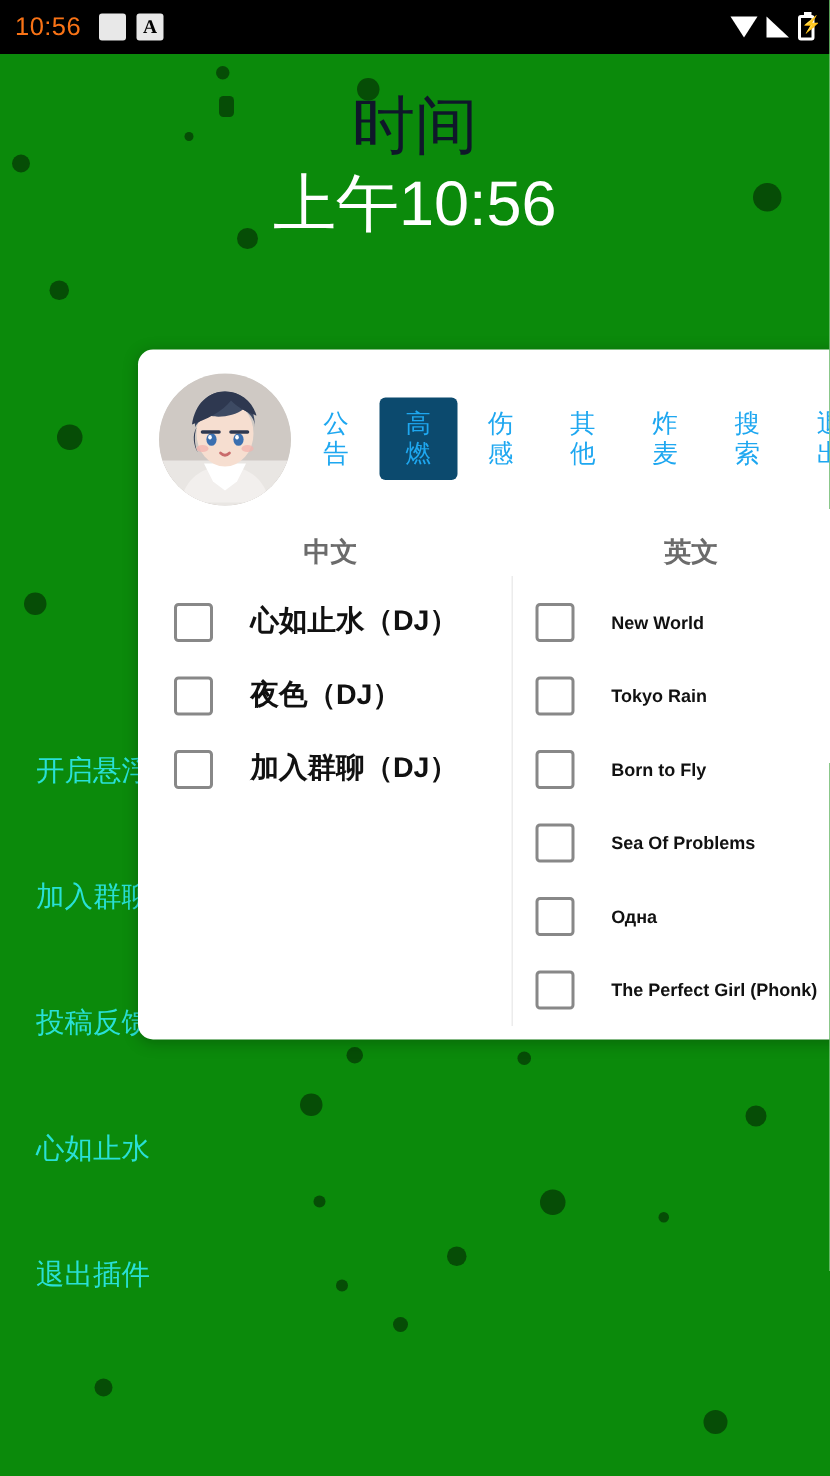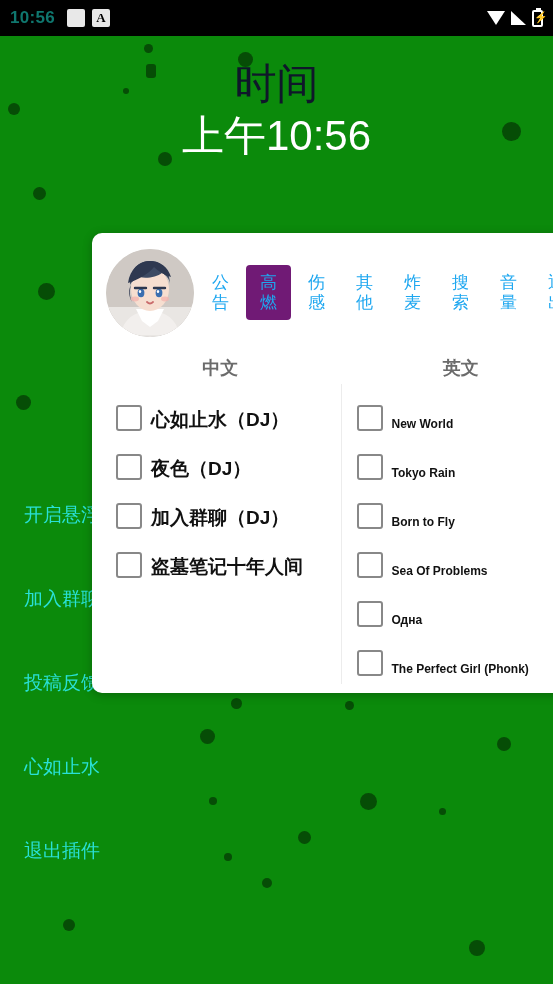--- a/index.html
+++ b/index.html
@@ -16,21 +16,21 @@
   }
   
   #statusbar {
     position: absolute; top: 0; left: 0; width: 553px; height: 36px;
     background: #000;
     display: flex; align-items: center;
     padding: 0 10px;
     z-index: 40;
   }
   #statusbar .clock {
-    color: #0f766e; font-size: 17px; font-weight: 700; letter-spacing: .3px;
+    color: #f97316; font-size: 17px; font-weight: 400; letter-spacing: .3px;
   }
   #statusbar .sb-icons-left { display: flex; align-items: center; gap: 7px; margin-left: 12px; }
   .sb-sq {
     width: 18px; height: 18px; background: #e8e8e8; border-radius: 2px;
   }
   .sb-sq.alpha {
     background: #e8e8e8; color: #000; font-size: 13px; font-weight: bold;
     display: flex; align-items: center; justify-content: center;
     font-family: "Liberation Serif", serif;
   }
@@ -79,35 +79,35 @@
   #avatar svg { display:block; width: 88px; height: 88px; }
   #tabs { display: flex; align-items: stretch; gap: 3px; flex: 1 1 auto; }
   .tab {
     flex: 1 1 0; text-align: center;
     font-size: 17px; line-height: 1.12;
     color: #1ea7f0; padding: 8px 0;
     border-radius: 4px;
     display: flex; align-items: center; justify-content: center;
   }
   .tab span { display: block; width: 1em; }
-  .tab.active { background: #701a75; align-items: center; }
+  .tab.active { background: #0c4a6e; align-items: center; }
   
   #lists {
     display: flex; height: 343px;
     padding: 0 8px 0 8px;
     position: relative;
     font-weight: bold;
   }
   .col { width: 50%; padding: 0 6px; }
   .col-head {
     text-align: center; color: #6b6b6b; font-size: 18px;
     padding: 6px 0 10px 0;
   }
   .row {
-    display: flex; align-items: flex-end; gap: 9px;
+    display: flex; align-items: center; gap: 25px;
     padding: 7px 0 8px 10px;
     min-height: 49px;
   }
   .cb {
     flex: 0 0 26px; width: 26px; height: 26px;
     border: 2px solid #888; border-radius: 3px; background: #fff;
     margin-top: 1px;
   }
   .row-label {
     font-size: 12px; color: #111; line-height: 1.18; padding-top: 2px;
@@ -220,23 +220,20 @@
         <div class="tab">
             <span>其他</span>
           </div>
         <div class="tab">
             <span>炸麦</span>
           </div>
         <div class="tab">
             <span>搜索</span>
           </div>
         <div class="tab">
-            <span>音量</span>
-          </div>
-        <div class="tab">
             <span>退出</span>
           </div>
       </div>
     </div>
 
     <div id="lists">
       <div id="divider"></div>
 
       <div class="col col-left">
         <div class="col-head">中文</div>
@@ -245,24 +242,20 @@
           <div class="row-label">心如止水（DJ）</div>
         </div>
         <div class="row">
           <div class="cb"></div>
           <div class="row-label">夜色（DJ）</div>
         </div>
         <div class="row">
           <div class="cb"></div>
           <div class="row-label">加入群聊（DJ）</div>
         </div>
-        <div class="row">
-          <div class="cb"></div>
-          <div class="row-label">盗墓笔记十年人间</div>
-        </div>
       </div>
 
       <div class="col col-right">
         <div class="col-head">英文</div>
         <div class="row">
           <div class="cb"></div>
           <div class="row-label">New World</div>
         </div>
         <div class="row">
           <div class="cb"></div>

